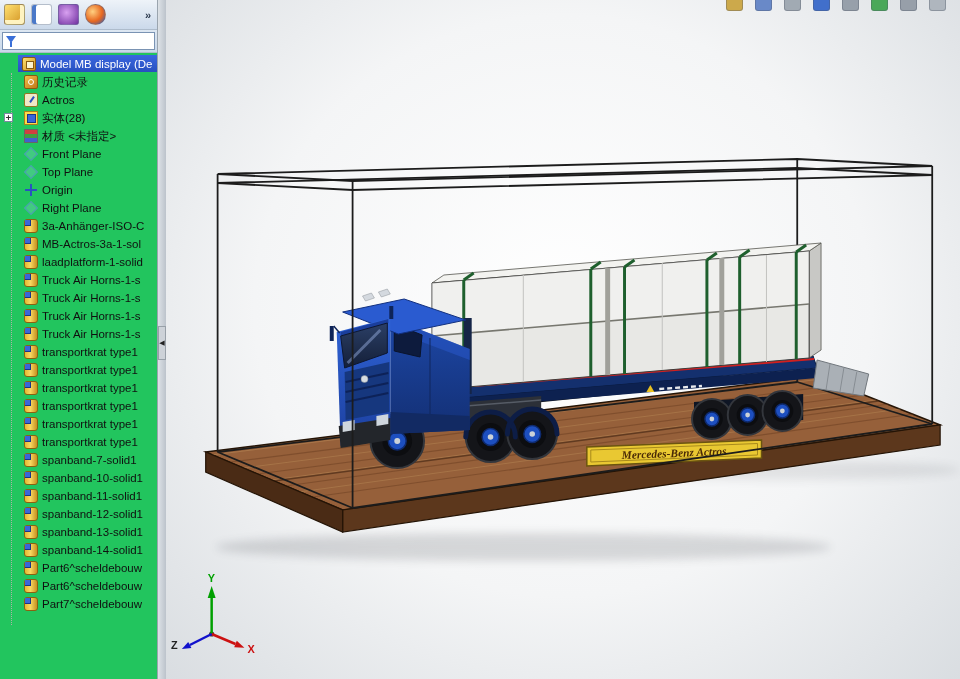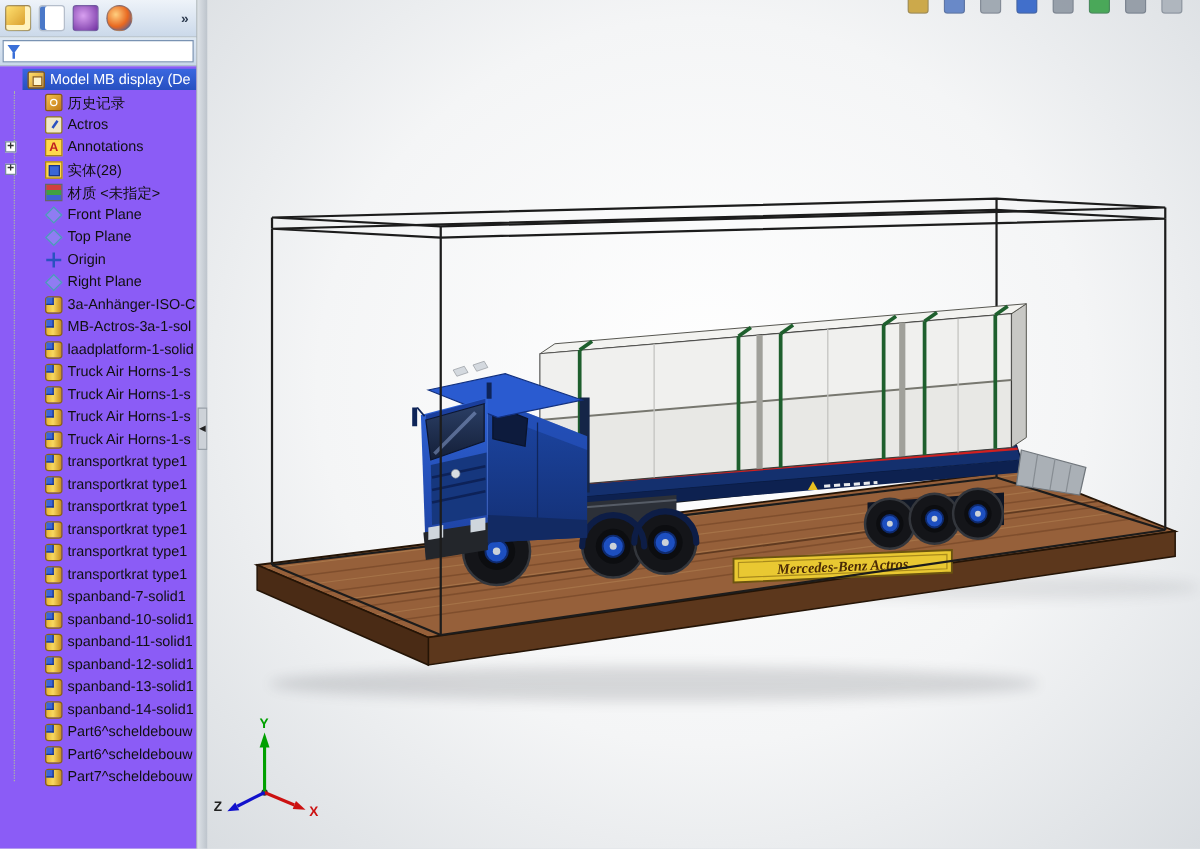--- a/index.html
+++ b/index.html
@@ -18,23 +18,23 @@
   .overflow-chevron { margin-left:auto; font-size:11px; font-weight:bold; color:#2c3a4e; padding-right:2px; cursor:default; }
 
   .filter-row { height:23px; flex:none; background:linear-gradient(#dde7f2,#c9d8ea); display:flex; align-items:center; padding:2px 2px; border-bottom:1px solid #aebccc; }
   .filter-box { flex:1; height:18px; background:#fff; border:1px solid #7a93b3; display:flex; align-items:center; padding-left:2px; }
   .funnel-icon { width:13px; height:13px; position:relative; flex:none; }
   .funnel-icon::before { content:""; position:absolute; left:1px; top:1px; border-left:5px solid transparent; border-right:5px solid transparent; border-top:7px solid #3a6fd8; }
   .funnel-icon::after  { content:""; position:absolute; left:5px; top:7px; width:2px; height:5px; background:#3a6fd8; }
   .filter-input { flex:1; border:none; outline:none; height:14px; font-size:10px; background:transparent; }
 
   
-  .tree { flex:1; background:#8b5cf6; padding-top:2px; overflow:hidden; position:relative; }
+  .tree { flex:1; background:#22c55e; padding-top:2px; overflow:hidden; position:relative; }
   .tree::before { content:""; position:absolute; left:11px; top:20px; bottom:54px; border-left:1px dotted #aab2a6; }
-  .trow { display:flex; align-items:center; height:18px; padding-left:36px; position:relative; font-size:11.5px; color:#101010; white-space:nowrap; overflow:hidden; cursor:default; }
+  .trow { display:flex; align-items:center; height:18px; padding-left:24px; position:relative; font-size:11.5px; color:#101010; white-space:nowrap; overflow:hidden; cursor:default; }
   .trow.root { padding-left:4px; margin-left:18px; background:linear-gradient(#3a67e0,#2750c0); color:#fff; height:17px; margin-bottom:1px; }
   .tlabel { overflow:hidden; text-overflow:clip; }
   .expand { position:absolute; left:4px; top:4px; width:9px; height:9px; border:1px solid #7a8aa0; background:#fff; }
   .expand::before { content:"+"; position:absolute; left:0; top:-1px; width:7px; font:bold 9px/9px "DejaVu Sans Mono", monospace; color:#333; text-align:center; }
 
   .ticon { width:14px; height:14px; margin-right:4px; flex:none; position:relative; }
   .i-assembly { background:linear-gradient(135deg,#ffe070,#d09020); border:1px solid #8a5a10; border-radius:2px; }
   .i-assembly::after { content:""; position:absolute; right:1px; bottom:1px; width:6px; height:6px; background:#fdf4cf; border:1px solid #8a5a10; }
   .i-history { background:linear-gradient(135deg,#f5c04a,#c07818); border:1px solid #8a5a10; border-radius:2px; }
   .i-history::after { content:""; position:absolute; inset:3px; border:1px solid #fff; border-radius:50%; }
@@ -94,25 +94,20 @@
       <span class="ticon i-history"></span>
       <span class="tlabel">历史记录</span>
     </div>
 
     <div class="trow">
 
       <span class="ticon i-sensors"></span>
       <span class="tlabel">Actros</span>
     </div>
 
-    <div class="trow">
-      <span class="expand"></span>
-      <span class="ticon i-annotations"></span>
-      <span class="tlabel">Annotations</span>
-    </div>
 
     <div class="trow">
       <span class="expand"></span>
       <span class="ticon i-solids"></span>
       <span class="tlabel">实体(28)</span>
     </div>
 
     <div class="trow">
 
       <span class="ticon i-material"></span>

